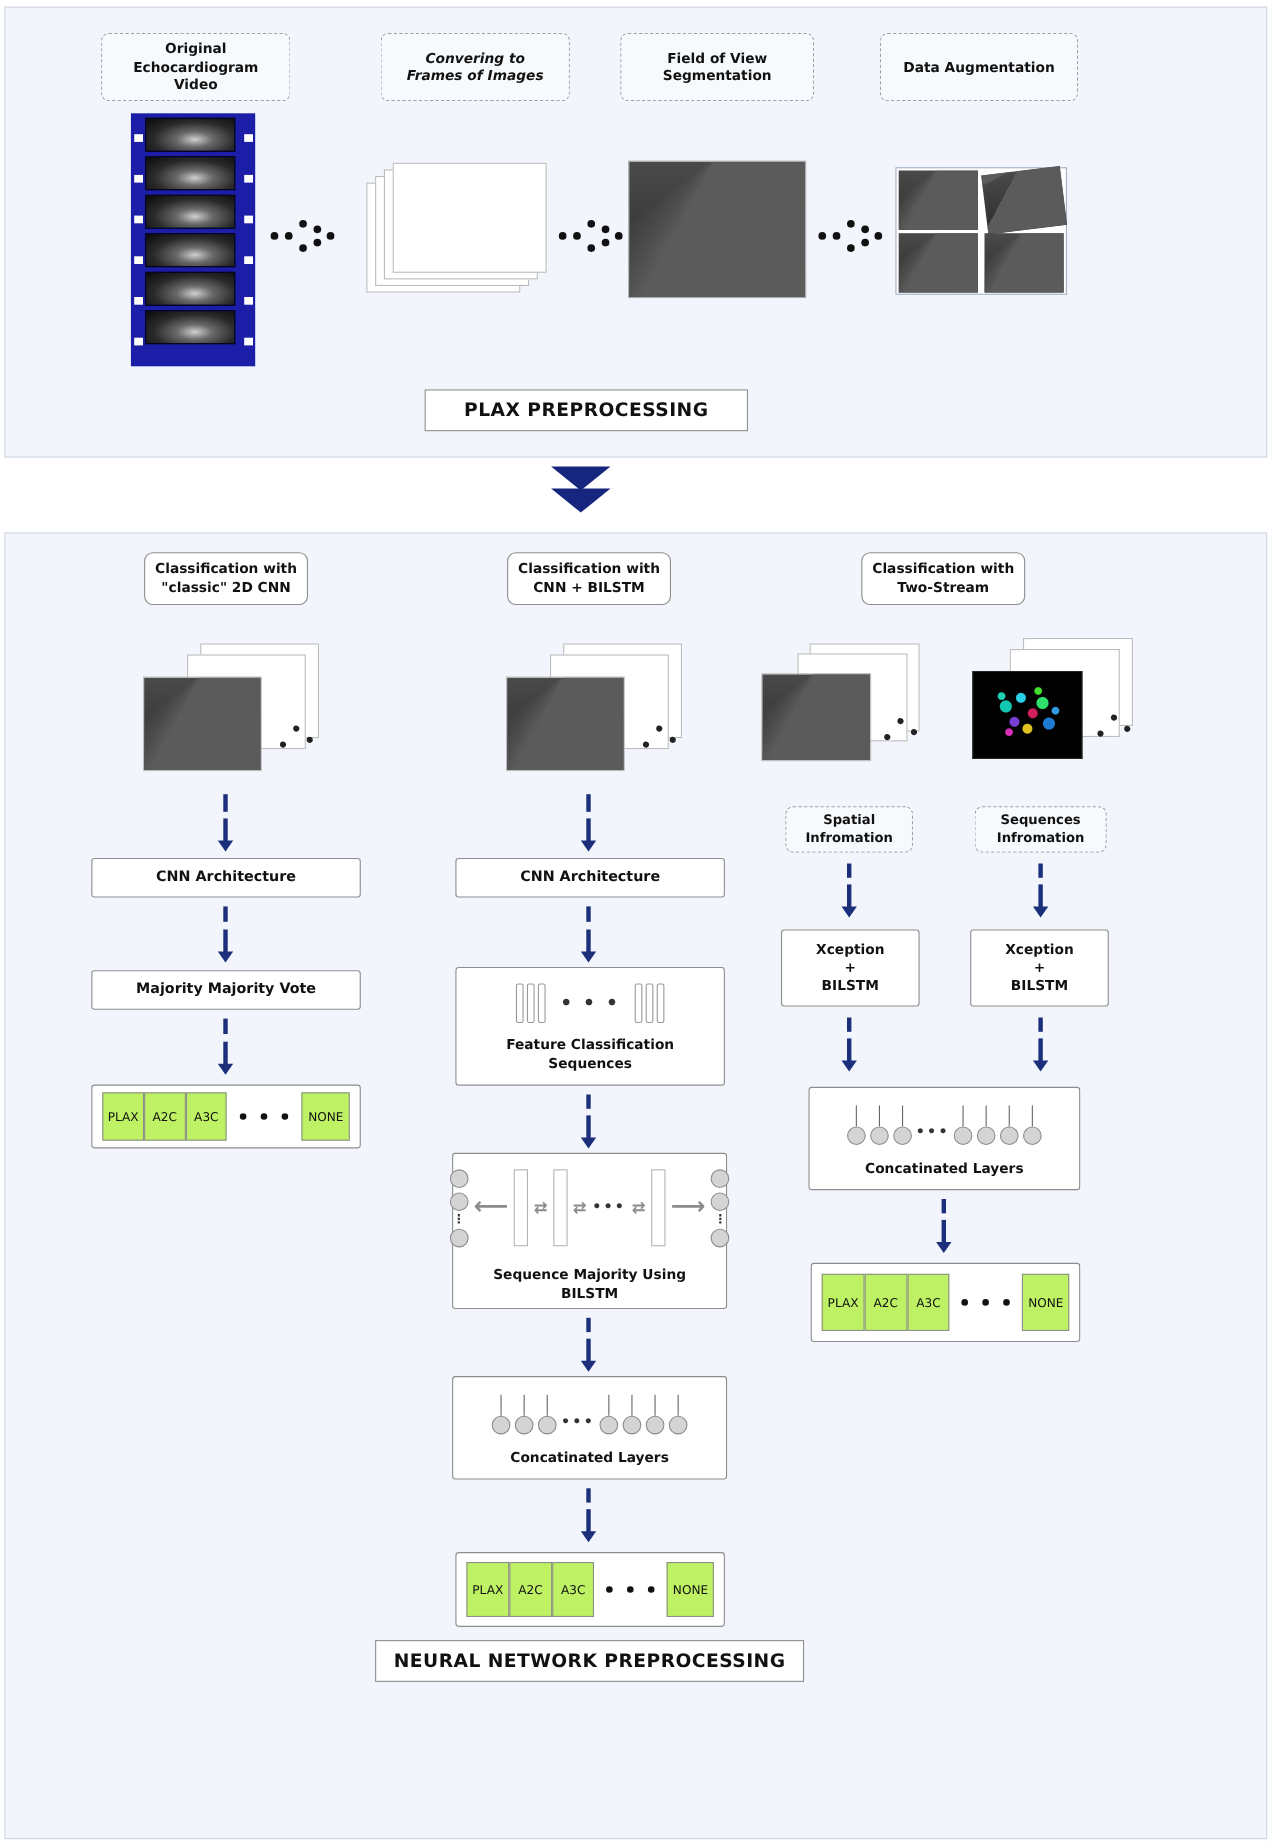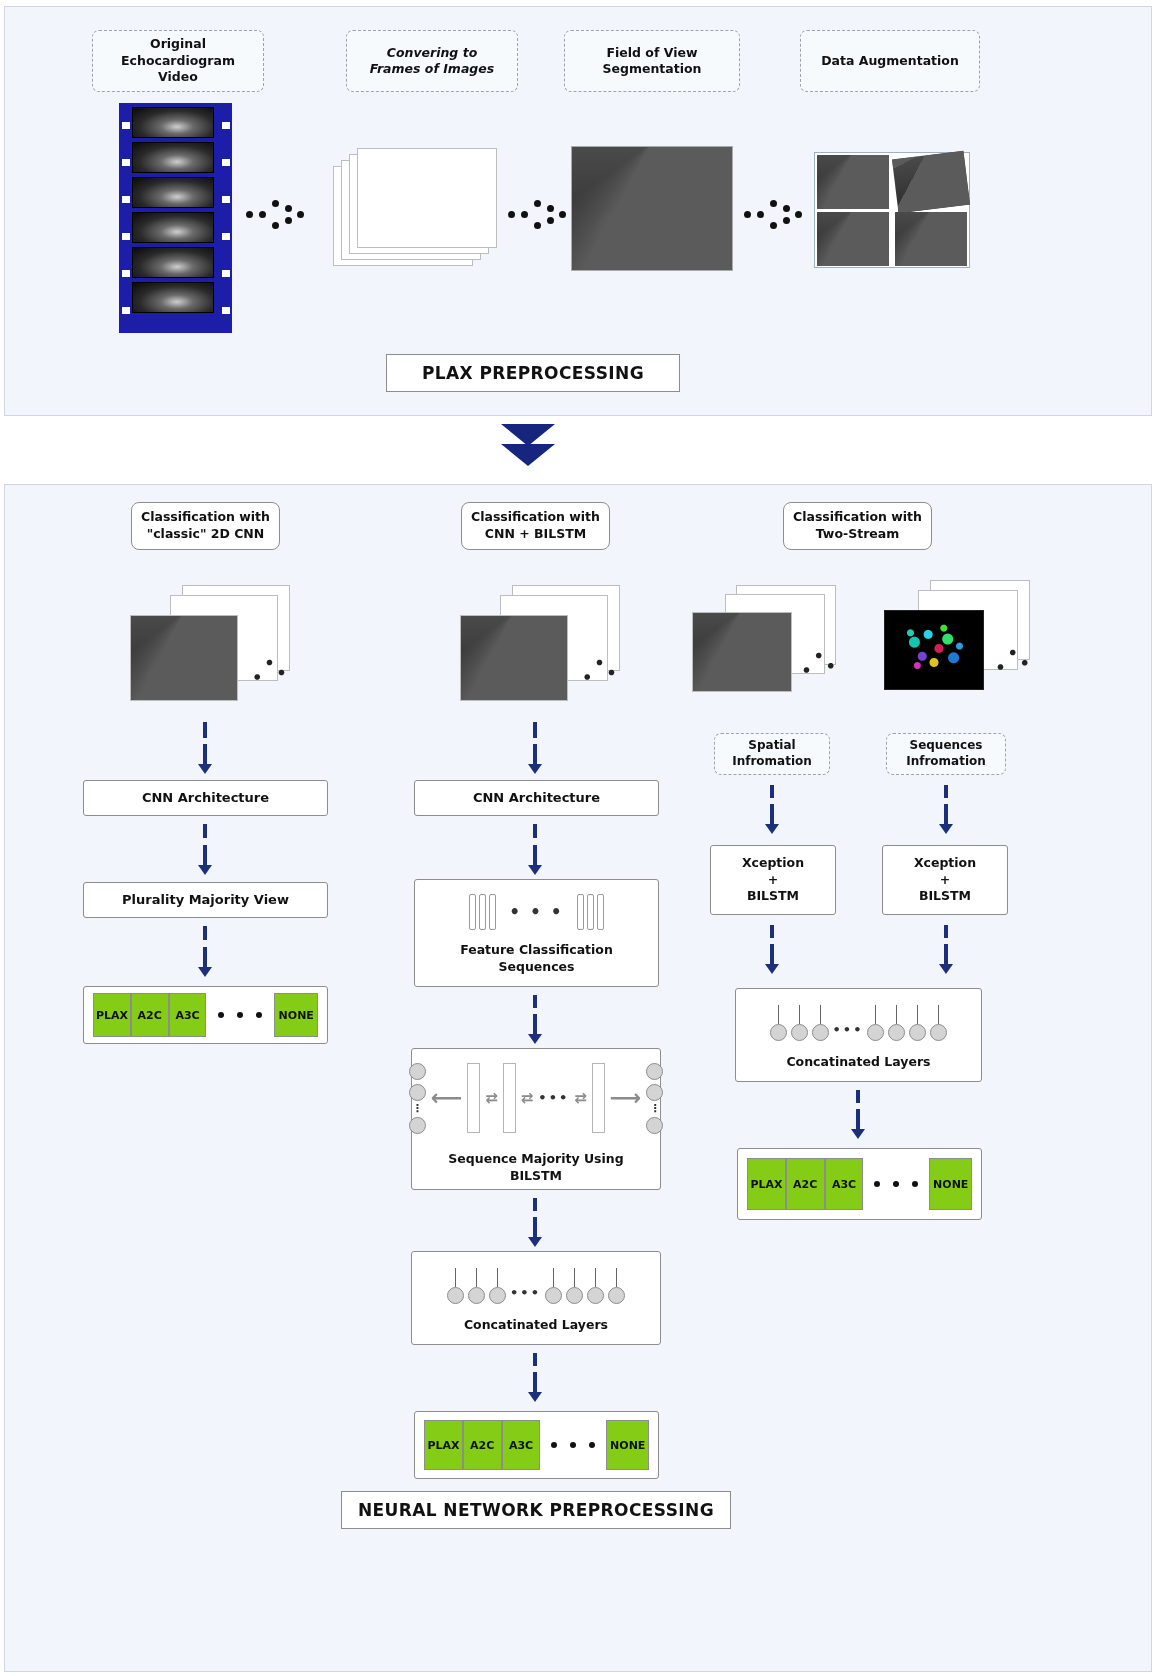--- a/index.html
+++ b/index.html
@@ -176,23 +176,23 @@
     width:13px;height:70px;background:#fff;border:1px solid #b5b5b5;
   }
   .gray-arrow { color:#8c8c8c; font-size:22px; line-height:1; }
 
   .class-strip {
     position:absolute; border:1px solid #8d8d8d; background:#fff;
     display:flex; align-items:center; gap:0;
     border-radius:3px;
   }
   .class-cell {
-    border:1px solid #8d8d8d; background:#84cc16;
+    border:1px solid #8d8d8d; background:#bef264;
     display:flex; align-items:center; justify-content:center;
-    font-weight:bold; color:#111;
+    font-weight:normal; color:#111;
   }
   .class-dots { display:flex; align-items:center; gap:13px; }
   .class-dots b { width:6px;height:6px;border-radius:50%;background:#111;display:block; }
 </style>
 </head>
 <body>
 
 <div class="panel" id="panel-top"></div>
 
 <div class="dash-box" style="left:92px; top:30px; width:172px; height:62px; font-size:12.5px;">
@@ -320,21 +320,21 @@
 
 <div class="solid-box" style="left:83px; top:780px; width:245px; height:36px; font-size:13px;">
   <span>CNN Architecture</span>
 </div>
 
 <div class="arrow-stub" style="left:203px; top:824px; height:14px;"></div>
 <div class="arrow-v" style="left:203px; top:845px; height:22px;"></div>
 <div class="arrow-head-d" style="left:198px; top:865px;"></div>
 
 <div class="solid-box" style="left:83px; top:882px; width:245px; height:36px; font-size:13px;">
-  <span>Plurality Majority View</span>
+  <span>Majority Majority Vote</span>
 </div>
 
 <div class="arrow-stub" style="left:203px; top:926px; height:14px;"></div>
 <div class="arrow-v" style="left:203px; top:947px; height:22px;"></div>
 <div class="arrow-head-d" style="left:198px; top:967px;"></div>
 
 <div class="class-strip" style="left:83px; top:986px; width:245px; height:58px; padding:0 9px;">
   <div class="class-cell" style="width:40px;height:44px;font-size:11px;">
     <span>PLAX</span>
     </div>

